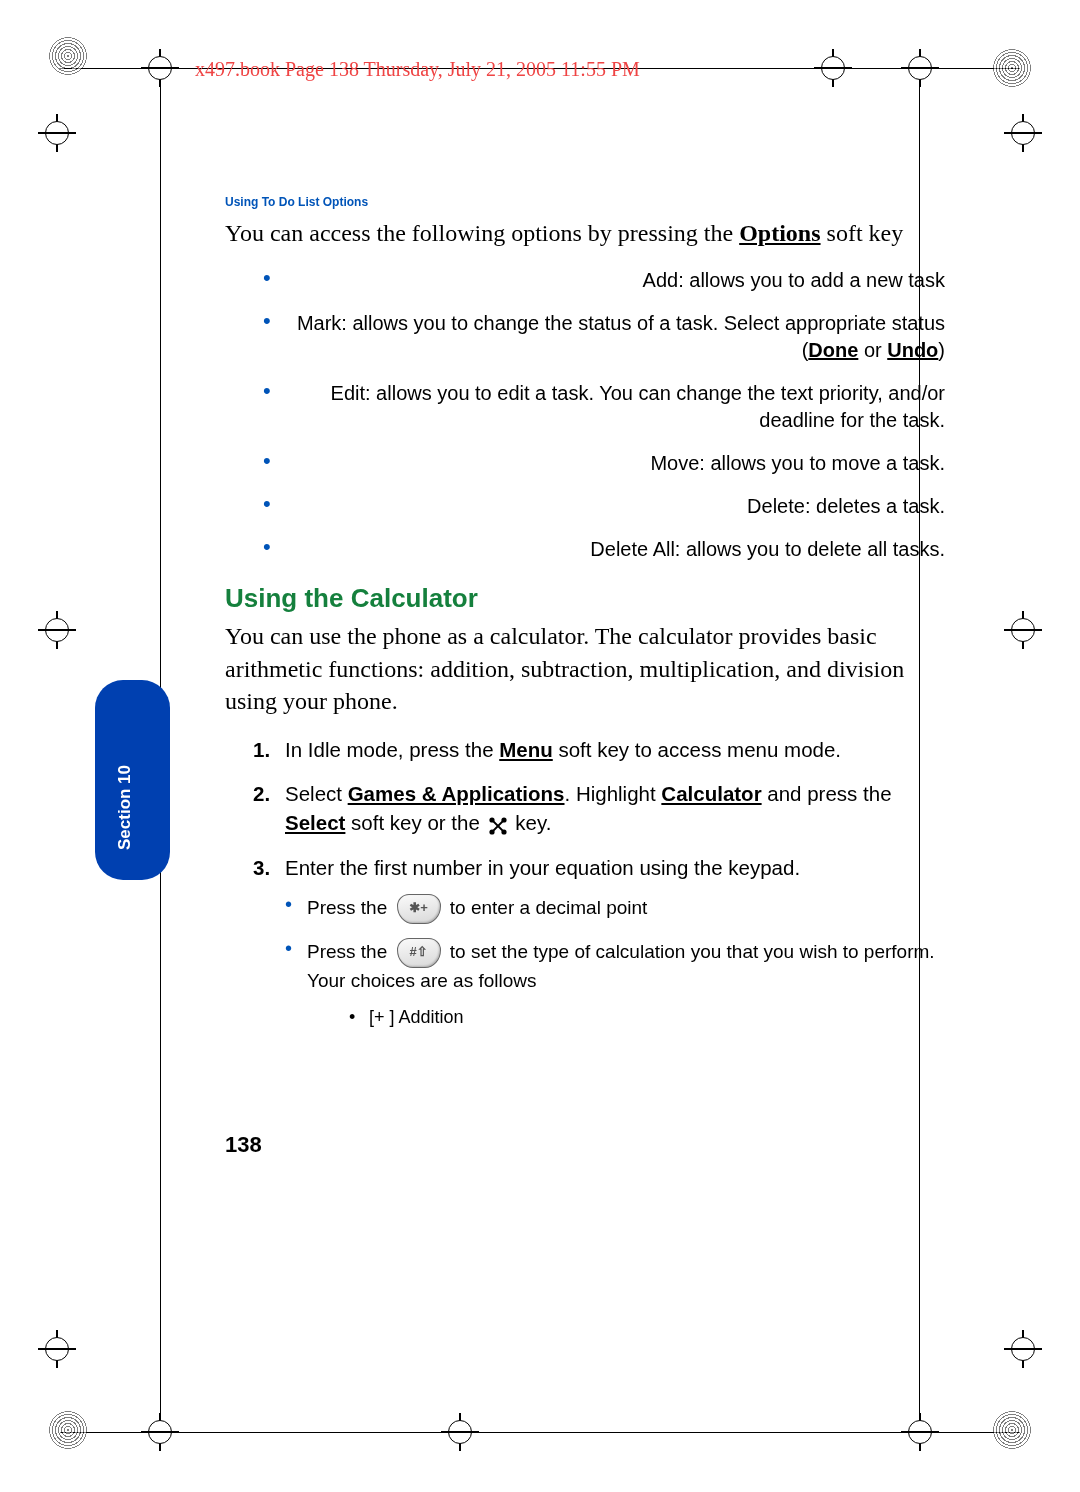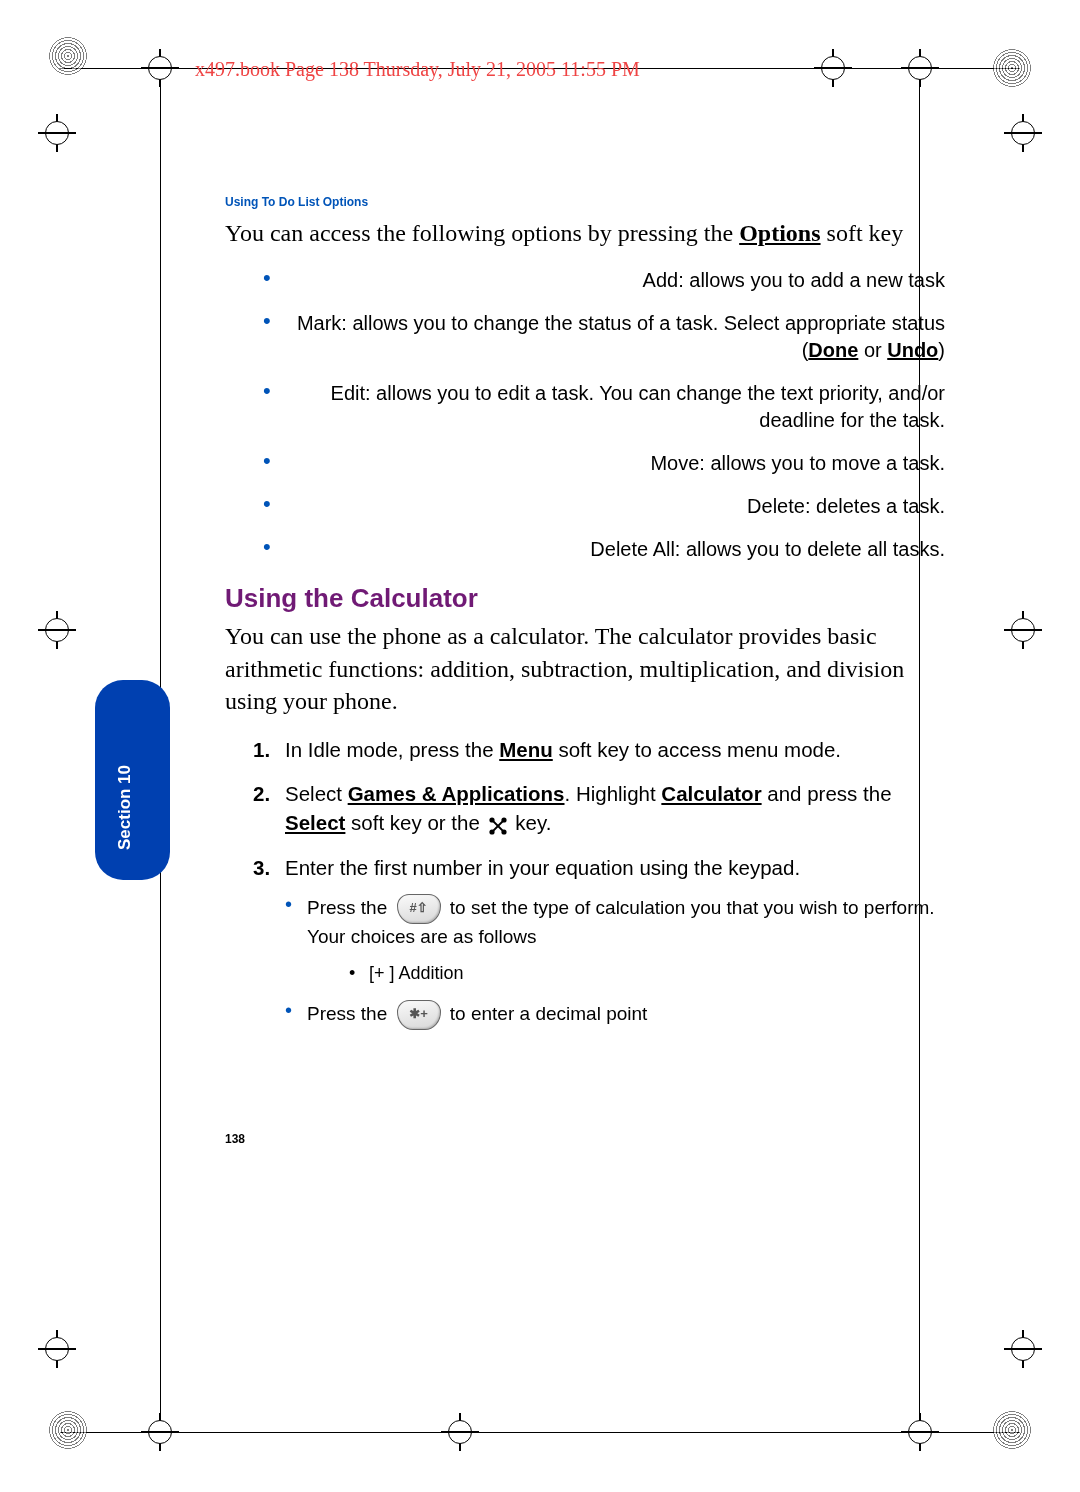--- a/index.html
+++ b/index.html
@@ -86,21 +86,21 @@
     width: 720px;
   }
   .h3 {
     color: #0054b8;
     font-family: Arial, Helvetica, sans-serif;
     font-weight: bold;
     font-size: 12px;
     margin-bottom: 8px;
   }
   .h2 {
-    color: #701a75;
+    color: #15803d;
     font-family: Arial, Helvetica, sans-serif;
     font-weight: bold;
     font-size: 26px;
     margin-top: 20px;
     margin-bottom: 6px;
   }
   .body-serif {
     font-family: 'Book Antiqua', Palatino, Georgia, serif;
     font-size: 24px;
     line-height: 1.35;
@@ -235,21 +235,21 @@
     font-weight: bold;
     font-size: 17px;
     white-space: nowrap;
   }
   .page-num {
     position: absolute;
     left: 225px;
     top: 1132px;
     font-family: Arial, sans-serif;
     font-weight: bold;
-    font-size: 12px;
+    font-size: 22px;
   }
   b { font-weight: bold; text-decoration: underline; }
 </style>
 </head>
 <body>
 
 <div class="crop-line-h" style="top:68px"></div>
 <div class="crop-line-h" style="bottom:59px"></div>
 <div class="crop-line-v" style="left:160px"></div>
 <div class="crop-line-v" style="right:160px"></div>
@@ -338,22 +338,22 @@
       <li>In Idle mode, press the <b>Menu</b> soft key to access menu mode.</li>
       <li>Select <b>Games &amp; Applications</b>. Highlight <b>Calculator</b> and press the <b>Select</b> soft key or the <span class="x-icon"><svg viewBox="0 0 20 20">
             <circle cx="4" cy="4" r="2.6" fill="#000"></circle>
             <circle cx="16" cy="4" r="2.6" fill="#000"></circle>
             <circle cx="4" cy="16" r="2.6" fill="#000"></circle>
             <circle cx="16" cy="16" r="2.6" fill="#000"></circle>
             <line x1="4" y1="4" x2="16" y2="16" stroke="#000" stroke-width="1.8"></line>
             <line x1="16" y1="4" x2="4" y2="16" stroke="#000" stroke-width="1.8"></line>
           </svg></span> key.</li>
       <li>Enter the first number in your equation using the keypad.<ul class="sub-bullets">
+          <li>Press the <span class="key">✱+</span> to enter a decimal point</li>
           <li>Press the <span class="key">#⇧</span> to set the type of calculation you that you wish to perform. Your choices are as follows<ul class="sub-sub">
               <li>[+  ] Addition</li>
             </ul></li>
-          <li>Press the <span class="key">✱+</span> to enter a decimal point</li>
         </ul></li>
     </ol>
 
 </div>
 
 <div class="page-num">138</div>
 
 </body></html>

